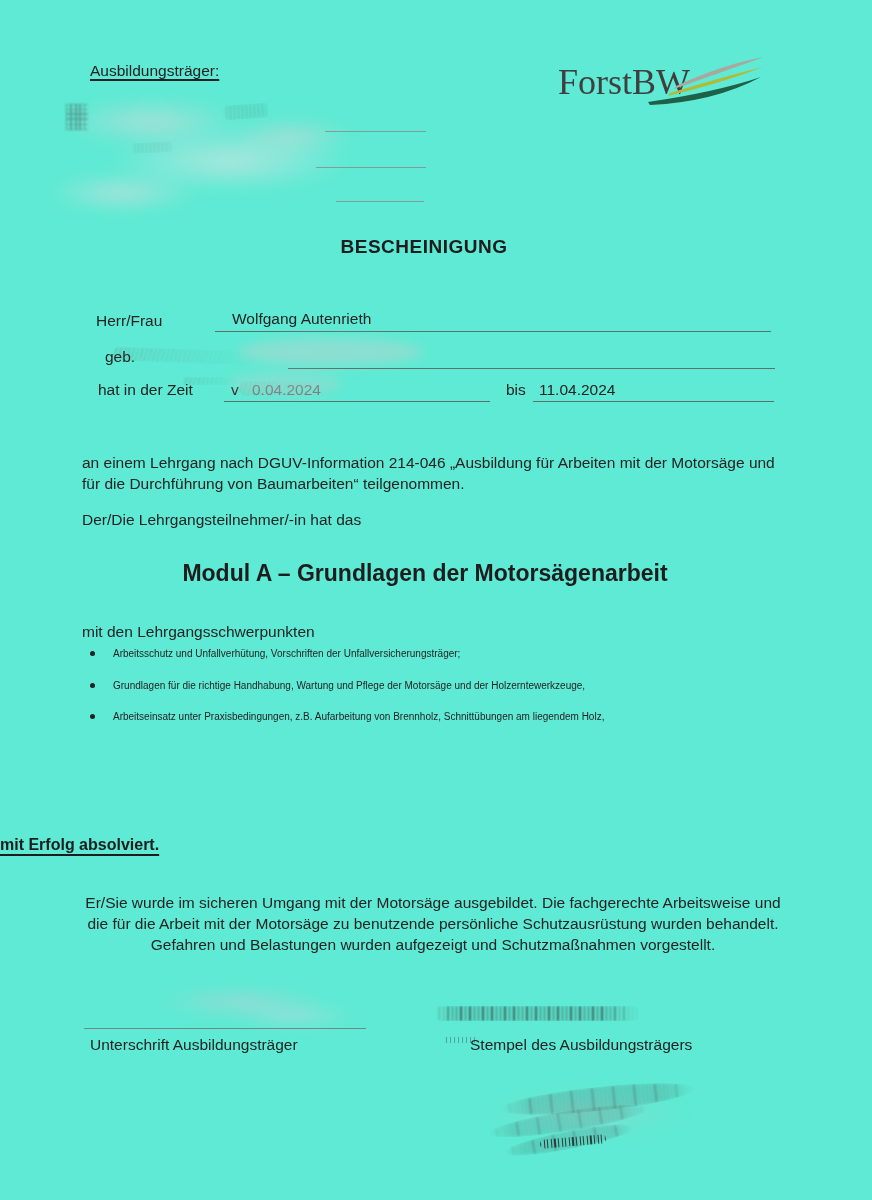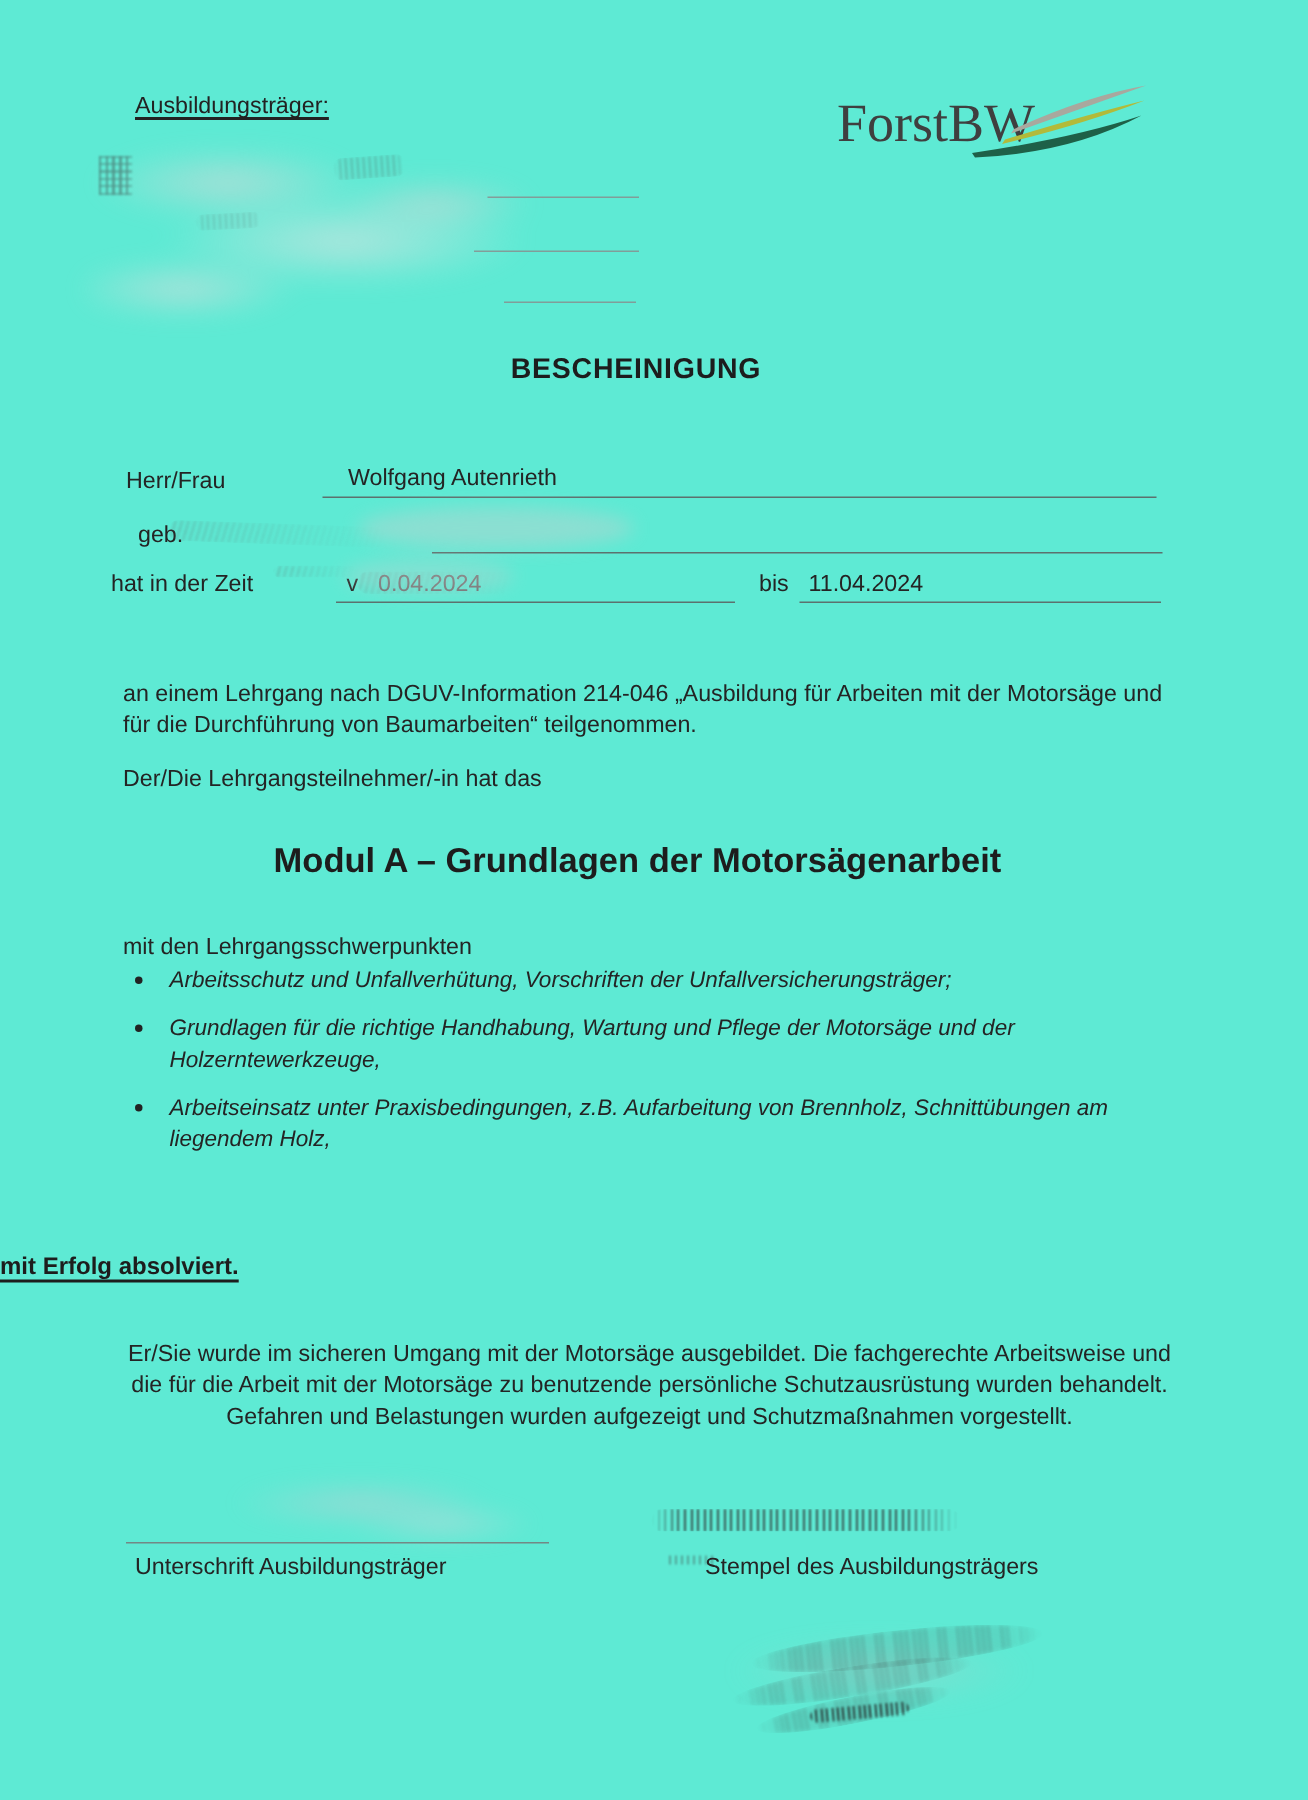--- a/index.html
+++ b/index.html
@@ -45,21 +45,21 @@
   .blur-date{color:#6e6e6e;filter:blur(.5px);}
   .streaks{
     background:repeating-linear-gradient(105deg, rgba(90,90,90,.55) 0 1.3px, transparent 1.3px 4.2px);
     filter:blur(1px);opacity:.6;border-radius:8px;
     -webkit-mask-image:linear-gradient(90deg,#000,transparent);mask-image:linear-gradient(90deg,#000,transparent);
   }
   .soft-blob{filter:blur(6px);opacity:.4;border-radius:50%;background:#cfcfcf;}
 
   
   .bullets{left:82px;top:643px;width:698px;list-style:none;margin:0;padding:0;}
-  .bullets li{position:relative;padding-left:31px;margin-bottom:10px;font-size:15px;line-height:21.5px;color:#242424;font-style:italic;}
+  .bullets li{position:relative;padding-left:31px;margin-bottom:10px;font-size:10px;line-height:21.5px;color:#242424;}
   .bullets li .dot{position:absolute;left:8px;top:8px;width:5px;height:5px;border-radius:50%;background:#222;}
 
   
   .sig-cloud{left:118px;top:978px;width:272px;height:54px;filter:blur(7px);opacity:.5;
     background:radial-gradient(120px 22px at 45% 45%, #c9ccd4, transparent 72%),
                radial-gradient(90px 18px at 65% 70%, #d4d6dc, transparent 70%);}
   .sig-line{left:84px;top:1028px;width:282px;border-top:1.2px solid #777;opacity:.85;}
   .stamp-band{left:434px;top:1006px;width:206px;height:15px;opacity:.9;
     background:repeating-linear-gradient(90deg, rgba(45,45,45,.85) 0 1.4px, transparent 1.4px 4.4px);
     filter:blur(.8px);border-radius:7px;
@@ -99,30 +99,30 @@
   <div class="abs cloud-address"></div>
   <div class="abs edge-grid"></div>
   <div class="abs hatch hatch-fade" style="left:222px;top:104px;width:48px;height:15px;opacity:.45;transform:rotate(-4deg);"></div>
   <div class="abs hatch hatch-fade" style="left:130px;top:142px;width:44px;height:11px;opacity:.3;transform:rotate(-3deg);"></div>
   <div class="abs blank-line" style="left:325px;top:131px;width:101px;"></div>
   <div class="abs blank-line" style="left:316px;top:167px;width:110px;"></div>
   <div class="abs blank-line" style="left:336px;top:201px;width:88px;"></div>
 
   <div class="abs doc-title">BESCHEINIGUNG</div>
 
-  <div class="abs txt" style="left:84px;top:310px;">Herr/Frau</div>
+  <div class="abs txt" style="left:96px;top:310px;">Herr/Frau</div>
   <div class="abs txt" style="left:232px;top:308px;">Wolfgang Autenrieth</div>
   <div class="abs underline" style="left:215px;top:331px;width:556px;"></div>
 
-  <div class="abs txt" style="left:92px;top:346px;">geb.</div>
+  <div class="abs txt" style="left:105px;top:346px;">geb.</div>
   <div class="abs streaks" style="left:112px;top:349px;width:148px;height:14px;transform:rotate(2deg);"></div>
   <div class="abs soft-blob" style="left:238px;top:338px;width:185px;height:28px;"></div>
   <div class="abs underline" style="left:288px;top:368px;width:487px;"></div>
 
-  <div class="abs txt" style="left:74px;top:379px;">hat in der Zeit</div>
+  <div class="abs txt" style="left:98px;top:379px;">hat in der Zeit</div>
   <div class="abs streaks" style="left:182px;top:377px;width:58px;height:8px;"></div>
   <div class="abs txt" style="left:231px;top:379px;">v</div>
   <div class="abs txt blur-date" style="left:252px;top:379px;">0.04.2024</div>
   <div class="abs streaks" style="left:238px;top:381px;width:104px;height:15px;opacity:.5;"></div>
   <div class="abs soft-blob" style="left:228px;top:372px;width:115px;height:24px;opacity:.3;"></div>
   <div class="abs underline" style="left:224px;top:401px;width:266px;"></div>
   <div class="abs txt" style="left:506px;top:379px;">bis</div>
   <div class="abs txt" style="left:539px;top:379px;">11.04.2024</div>
   <div class="abs underline" style="left:533px;top:401px;width:241px;"></div>
 

